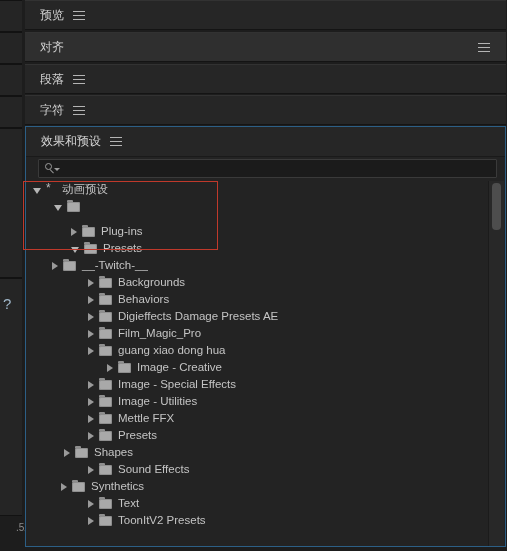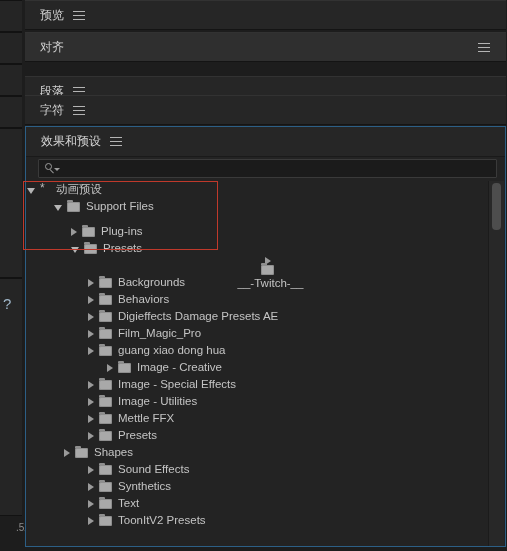--- a/index.html
+++ b/index.html
@@ -351,21 +351,21 @@
 
 <div class="panel-bar active" style="top:32px;">
   <span class="p-title">对齐</span>
   <span class="hamburger right-side">
       <i></i>
       <i></i>
       <i></i>
     </span>
 </div>
 
-<div class="panel-bar" style="top:76px;">
+<div class="panel-bar" style="top:64px;">
   <span class="p-title">段落</span>
   <span class="hamburger">
       <i></i>
       <i></i>
       <i></i>
     </span>
 </div>
 
 <div class="panel-bar" style="top:95px;">
   <span class="p-title">字符</span>
@@ -393,41 +393,40 @@
         <span class="mg-circle"></span>
         <span class="mg-handle"></span>
         <span class="mg-arrow"></span>
       </span>
       <input id="search-input" type="text" placeholder="" style="">
     </div>
   </div>
 
   <div id="tree-wrap">
     <div id="tree-list">
-        <div class="tree-row" style="padding-left: 0; text-align: right;">
+        <div class="tree-row" style="padding-left: 6px; text-align: right;">
           <span class="twisty open"></span>
           <span class="anim-icon"></span>
           <span class="row-label">动画预设</span>
         </div>
         <div class="tree-row" style="padding-left: 27px;">
           <span class="twisty open"></span>
           <span class="folder-icon"></span>
-          <span class="row-label">Support Files</span>
         </div>
         <div class="tree-row" style="padding-left: 44px; margin-top: 8px;">
           <span class="twisty closed"></span>
           <span class="folder-icon"></span>
           <span class="row-label">Plug-ins</span>
         </div>
         <div class="tree-row" style="padding-left: 44px;">
           <span class="twisty open"></span>
           <span class="folder-icon"></span>
           <span class="row-label">Presets</span>
         </div>
-        <div class="tree-row" style="padding-left: 25px; flex-direction: column;">
+        <div class="tree-row" style="padding-left: 25px;">
           <span class="twisty closed"></span>
           <span class="folder-icon"></span>
           <span class="row-label">__-Twitch-__</span>
         </div>
         <div class="tree-row" style="padding-left: 61px;">
           <span class="twisty closed"></span>
           <span class="folder-icon"></span>
           <span class="row-label">Backgrounds</span>
         </div>
         <div class="tree-row" style="padding-left: 61px;">
@@ -478,21 +477,21 @@
         <div class="tree-row" style="padding-left: 37px;">
           <span class="twisty closed"></span>
           <span class="folder-icon"></span>
           <span class="row-label">Shapes</span>
         </div>
         <div class="tree-row" style="padding-left: 61px;">
           <span class="twisty closed"></span>
           <span class="folder-icon"></span>
           <span class="row-label">Sound Effects</span>
         </div>
-        <div class="tree-row" style="padding-left: 61px; text-align: center;">
+        <div class="tree-row" style="padding-left: 34px; text-align: center;">
           <span class="twisty closed"></span>
           <span class="folder-icon"></span>
           <span class="row-label">Synthetics</span>
         </div>
         <div class="tree-row" style="padding-left: 61px;">
           <span class="twisty closed"></span>
           <span class="folder-icon"></span>
           <span class="row-label">Text</span>
         </div>
         <div class="tree-row" style="padding-left: 61px;">

